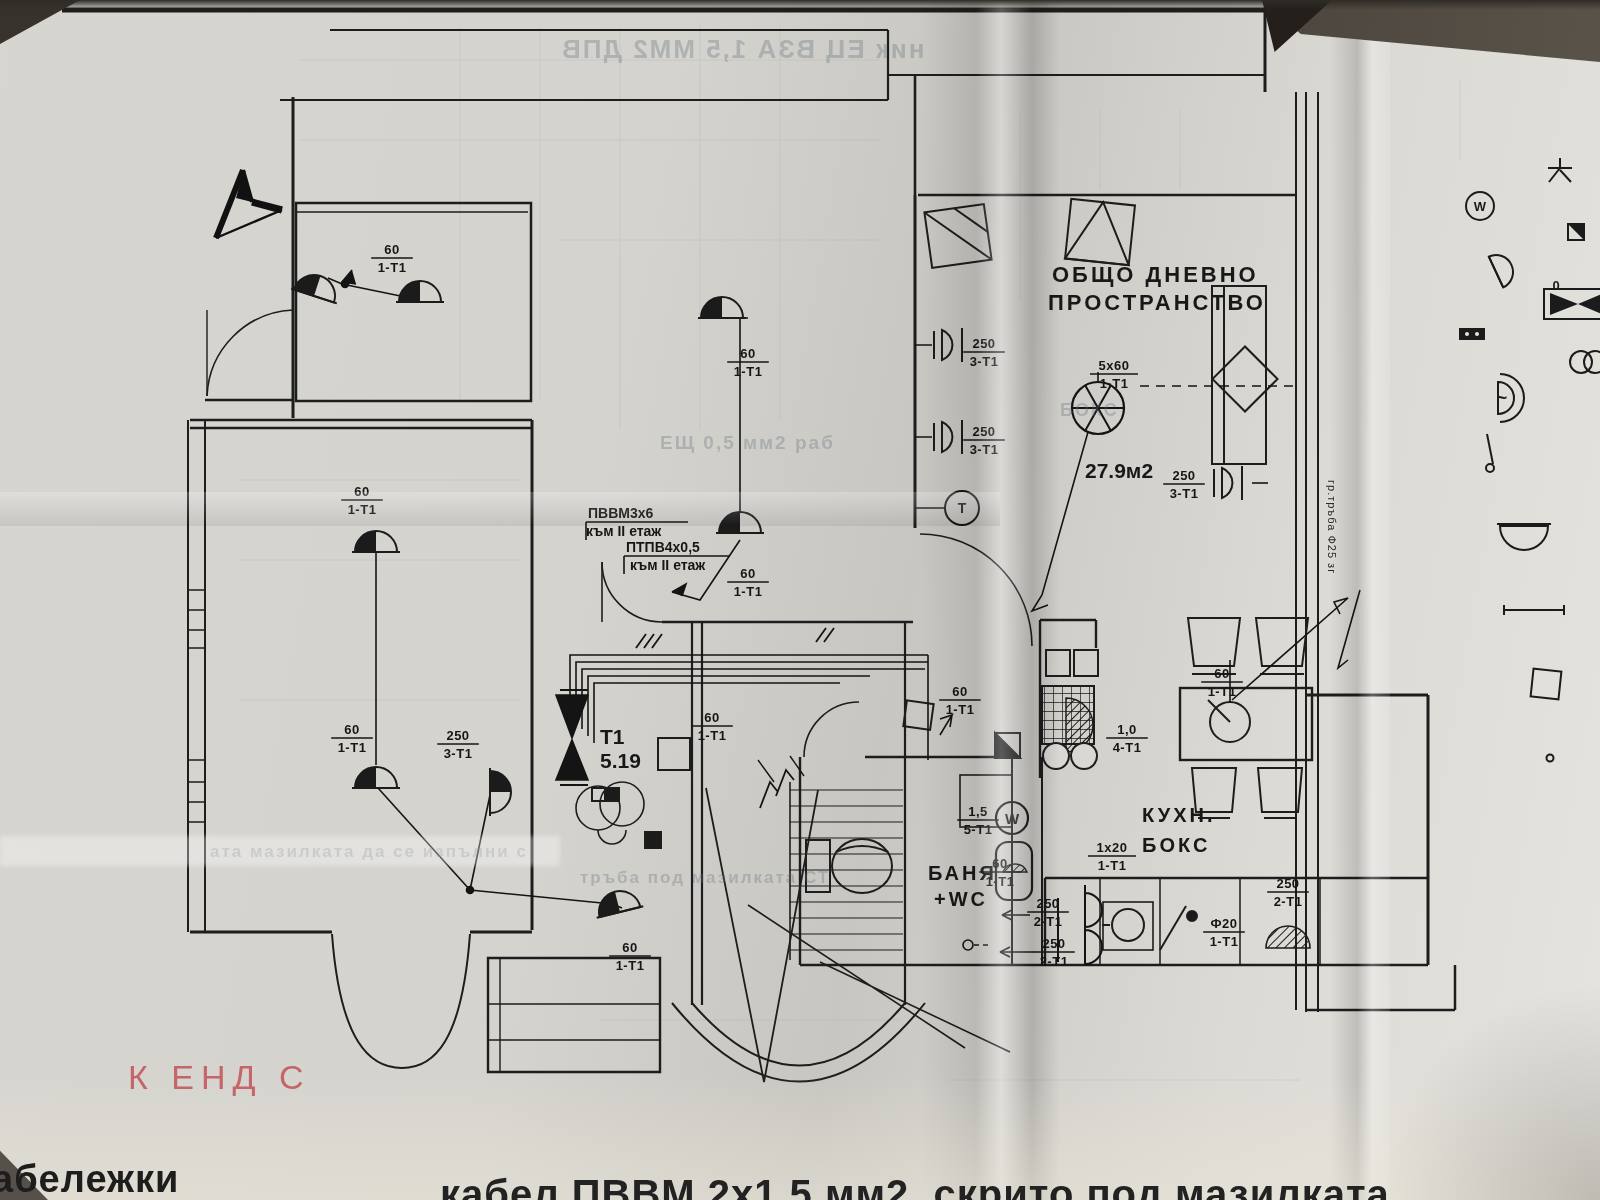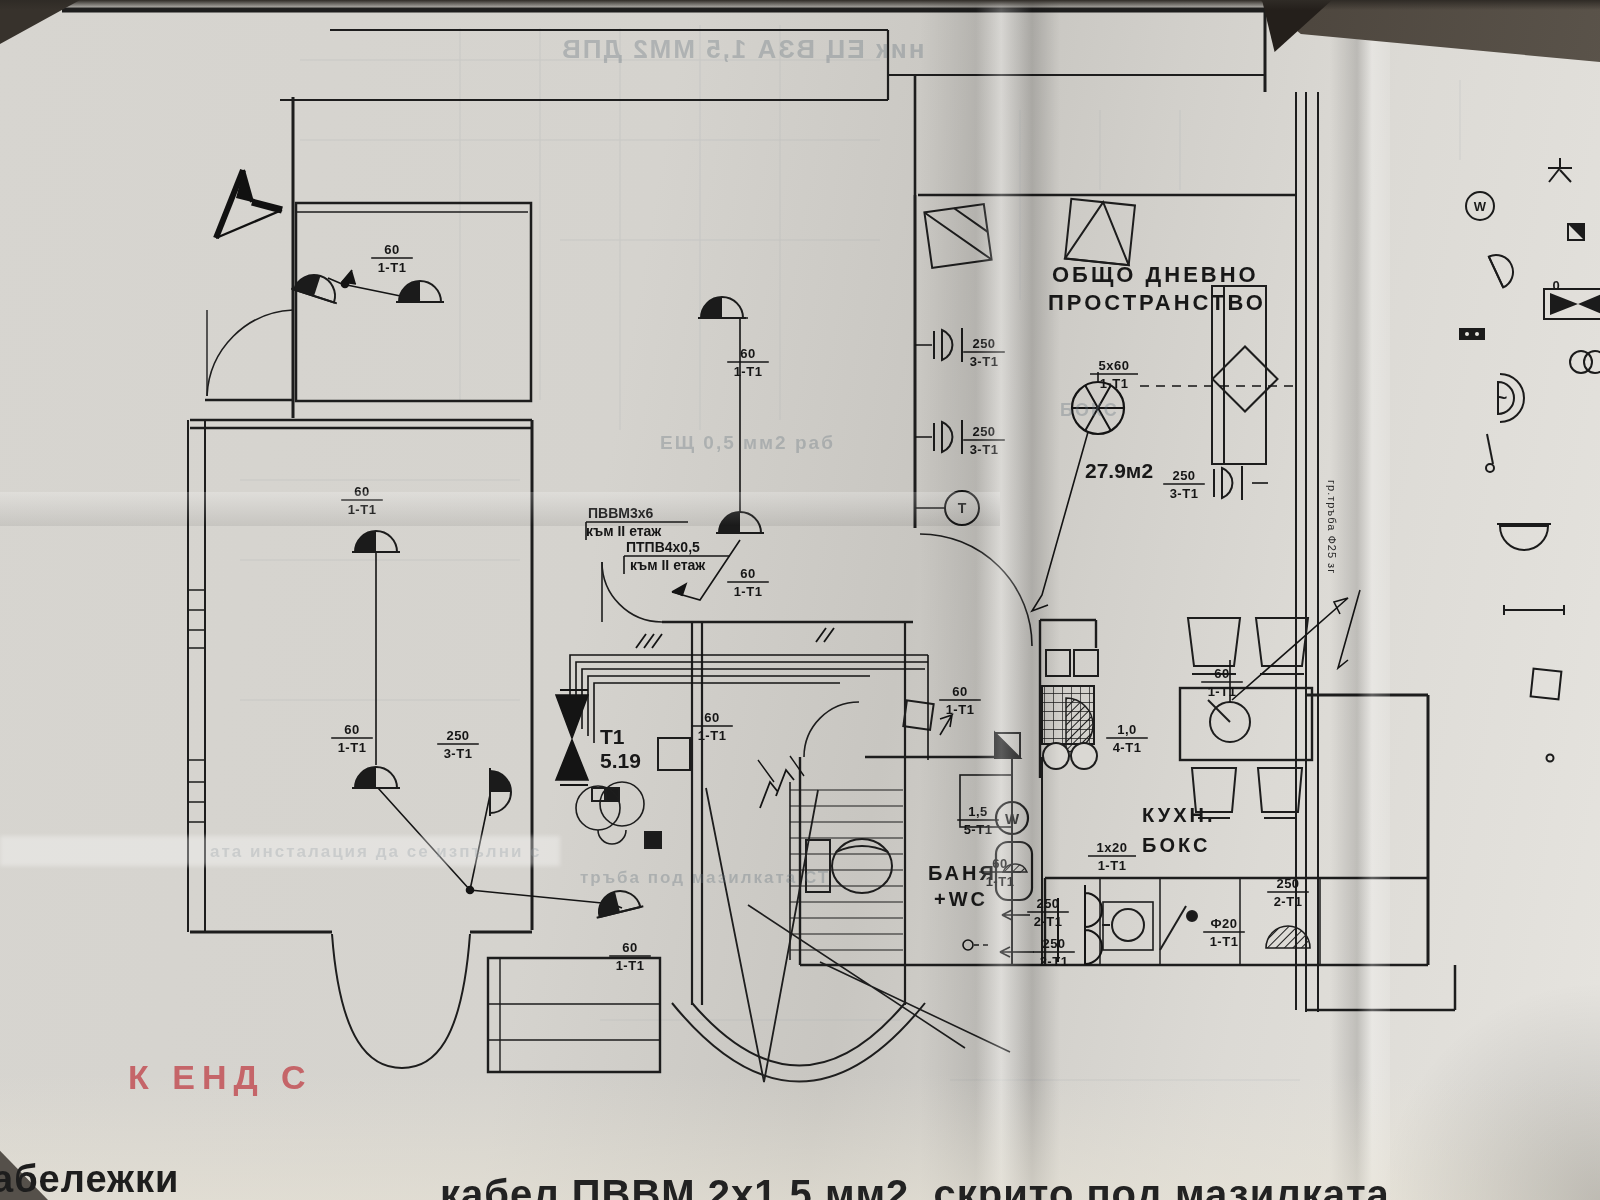--- a/index.html
+++ b/index.html
@@ -25,21 +25,21 @@
   #corner-bl{left:0;top:1140px;width:48px;height:60px;background:#55504a;clip-path:polygon(0 100%,0 18%,100% 100%);}
   #fold-v{left:920px;top:0;width:140px;height:1200px;
      background:linear-gradient(90deg,rgba(0,0,0,0),rgba(0,0,0,.10) 40%,rgba(255,255,255,.28) 58%,rgba(0,0,0,.16) 80%,rgba(0,0,0,0));}
   #fold-v2{left:1330px;top:0;width:60px;height:1200px;
      background:linear-gradient(90deg,rgba(0,0,0,0),rgba(0,0,0,.14) 45%,rgba(255,255,255,.30) 70%,rgba(255,255,255,.12));}
   #fold-h{left:0;top:492px;width:1000px;height:34px;
      background:linear-gradient(rgba(255,255,255,.22),rgba(0,0,0,.07));}
   #band-left{left:0;top:836px;width:560px;height:30px;background:rgba(255,255,255,.33);filter:blur(2px);}
   #band-bottom{left:0;top:1074px;width:1600px;height:126px;background:linear-gradient(rgba(230,225,213,.0),rgba(233,228,214,.55));}
   #shade-br{left:1380px;top:980px;width:220px;height:220px;background:radial-gradient(at 100% 100%,rgba(0,0,0,.18),rgba(0,0,0,0) 70%);}
-  #watermark{position:absolute;left:128px;top:1058px;font-size:34px;font-weight:700;
+  #watermark{position:absolute;left:128px;top:1058px;font-size:34px;font-weight:400;
      letter-spacing:7px;color:#c3565b;opacity:.88;}
   #notes-heading{position:absolute;left:-8px;top:1158px;font-size:38px;font-weight:600;color:#1d1d1d;letter-spacing:1px;}
   #bottom-caption{position:absolute;left:440px;top:1172px;font-size:40px;font-weight:600;color:#222;white-space:nowrap;letter-spacing:1px;}
   .ghost{position:absolute;color:#61707b;opacity:.32;filter:blur(.7px);font-weight:700;letter-spacing:2px;white-space:nowrap;}
   .ghost.mir{transform:scaleX(-1);}
 </style>
 </head>
 <body>
 
 <div id="photo">
@@ -440,21 +440,21 @@
         </g>
         <g transform="translate(1550,758)">
           <circle r="3.5" class="ln"></circle>
         </g>
       </g>
 </svg>
 
 <div id="ghosts">
       <div class="ghost mir" style="left: 560px; top: 34px; font-size: 26px;">ник  ЕЦ ВЗА 1,5 ММ2  ДПВ</div>
       <div class="ghost" style="left: 660px; top: 432px; font-size: 19px;">ЕЩ 0,5 мм2  раб</div>
-      <div class="ghost" style="left: 210px; top: 842px; font-size: 17px;">ата  инсталация  да  се  изпълни  с</div>
+      <div class="ghost" style="left: 210px; top: 842px; font-size: 17px;">ата  мазилката  да  се  изпълни  с</div>
       <div class="ghost" style="left: 580px; top: 868px; font-size: 17px;">тръба под мазилката  СТ</div>
       <div class="ghost" style="left: 1060px; top: 400px; font-size: 18px;">БОКС</div>
     </div>
 
 <div class="ov" id="fold-v"></div>
 <div class="ov" id="fold-v2"></div>
 <div class="ov" id="fold-h"></div>
 <div class="ov" id="band-left"></div>
 <div class="ov" id="band-bottom"></div>
 <div class="ov" id="corner-tl"></div>

